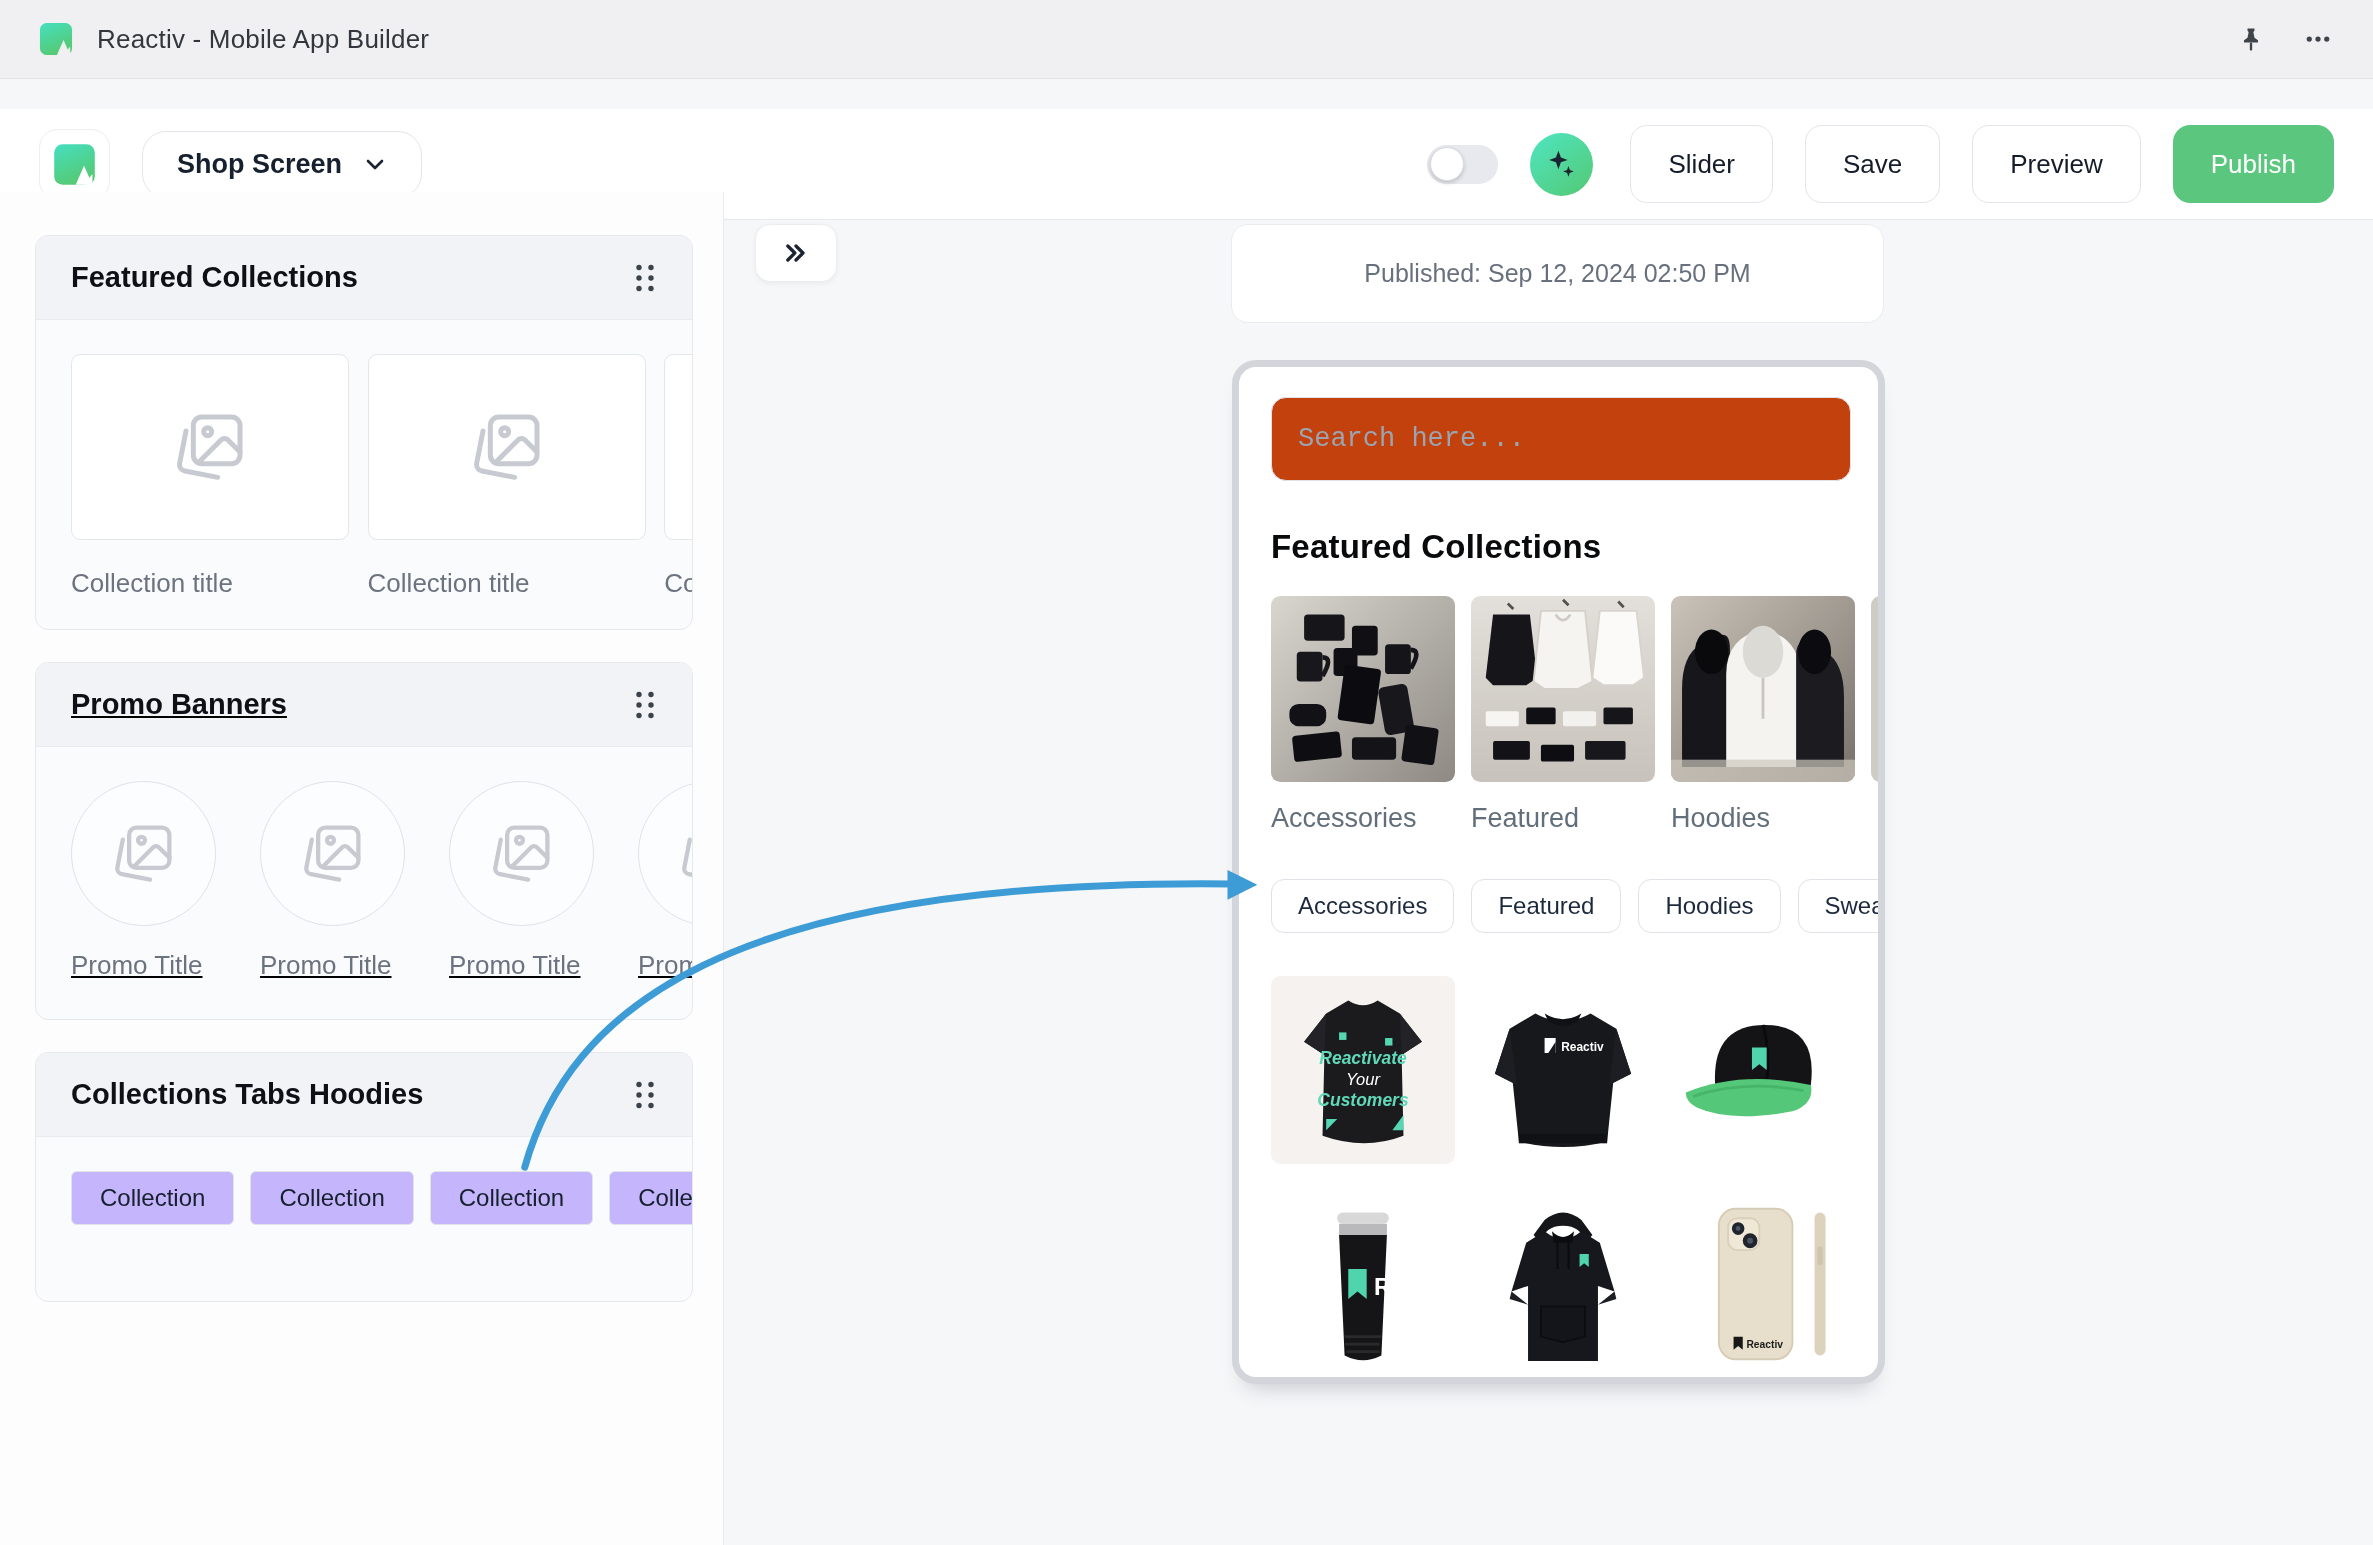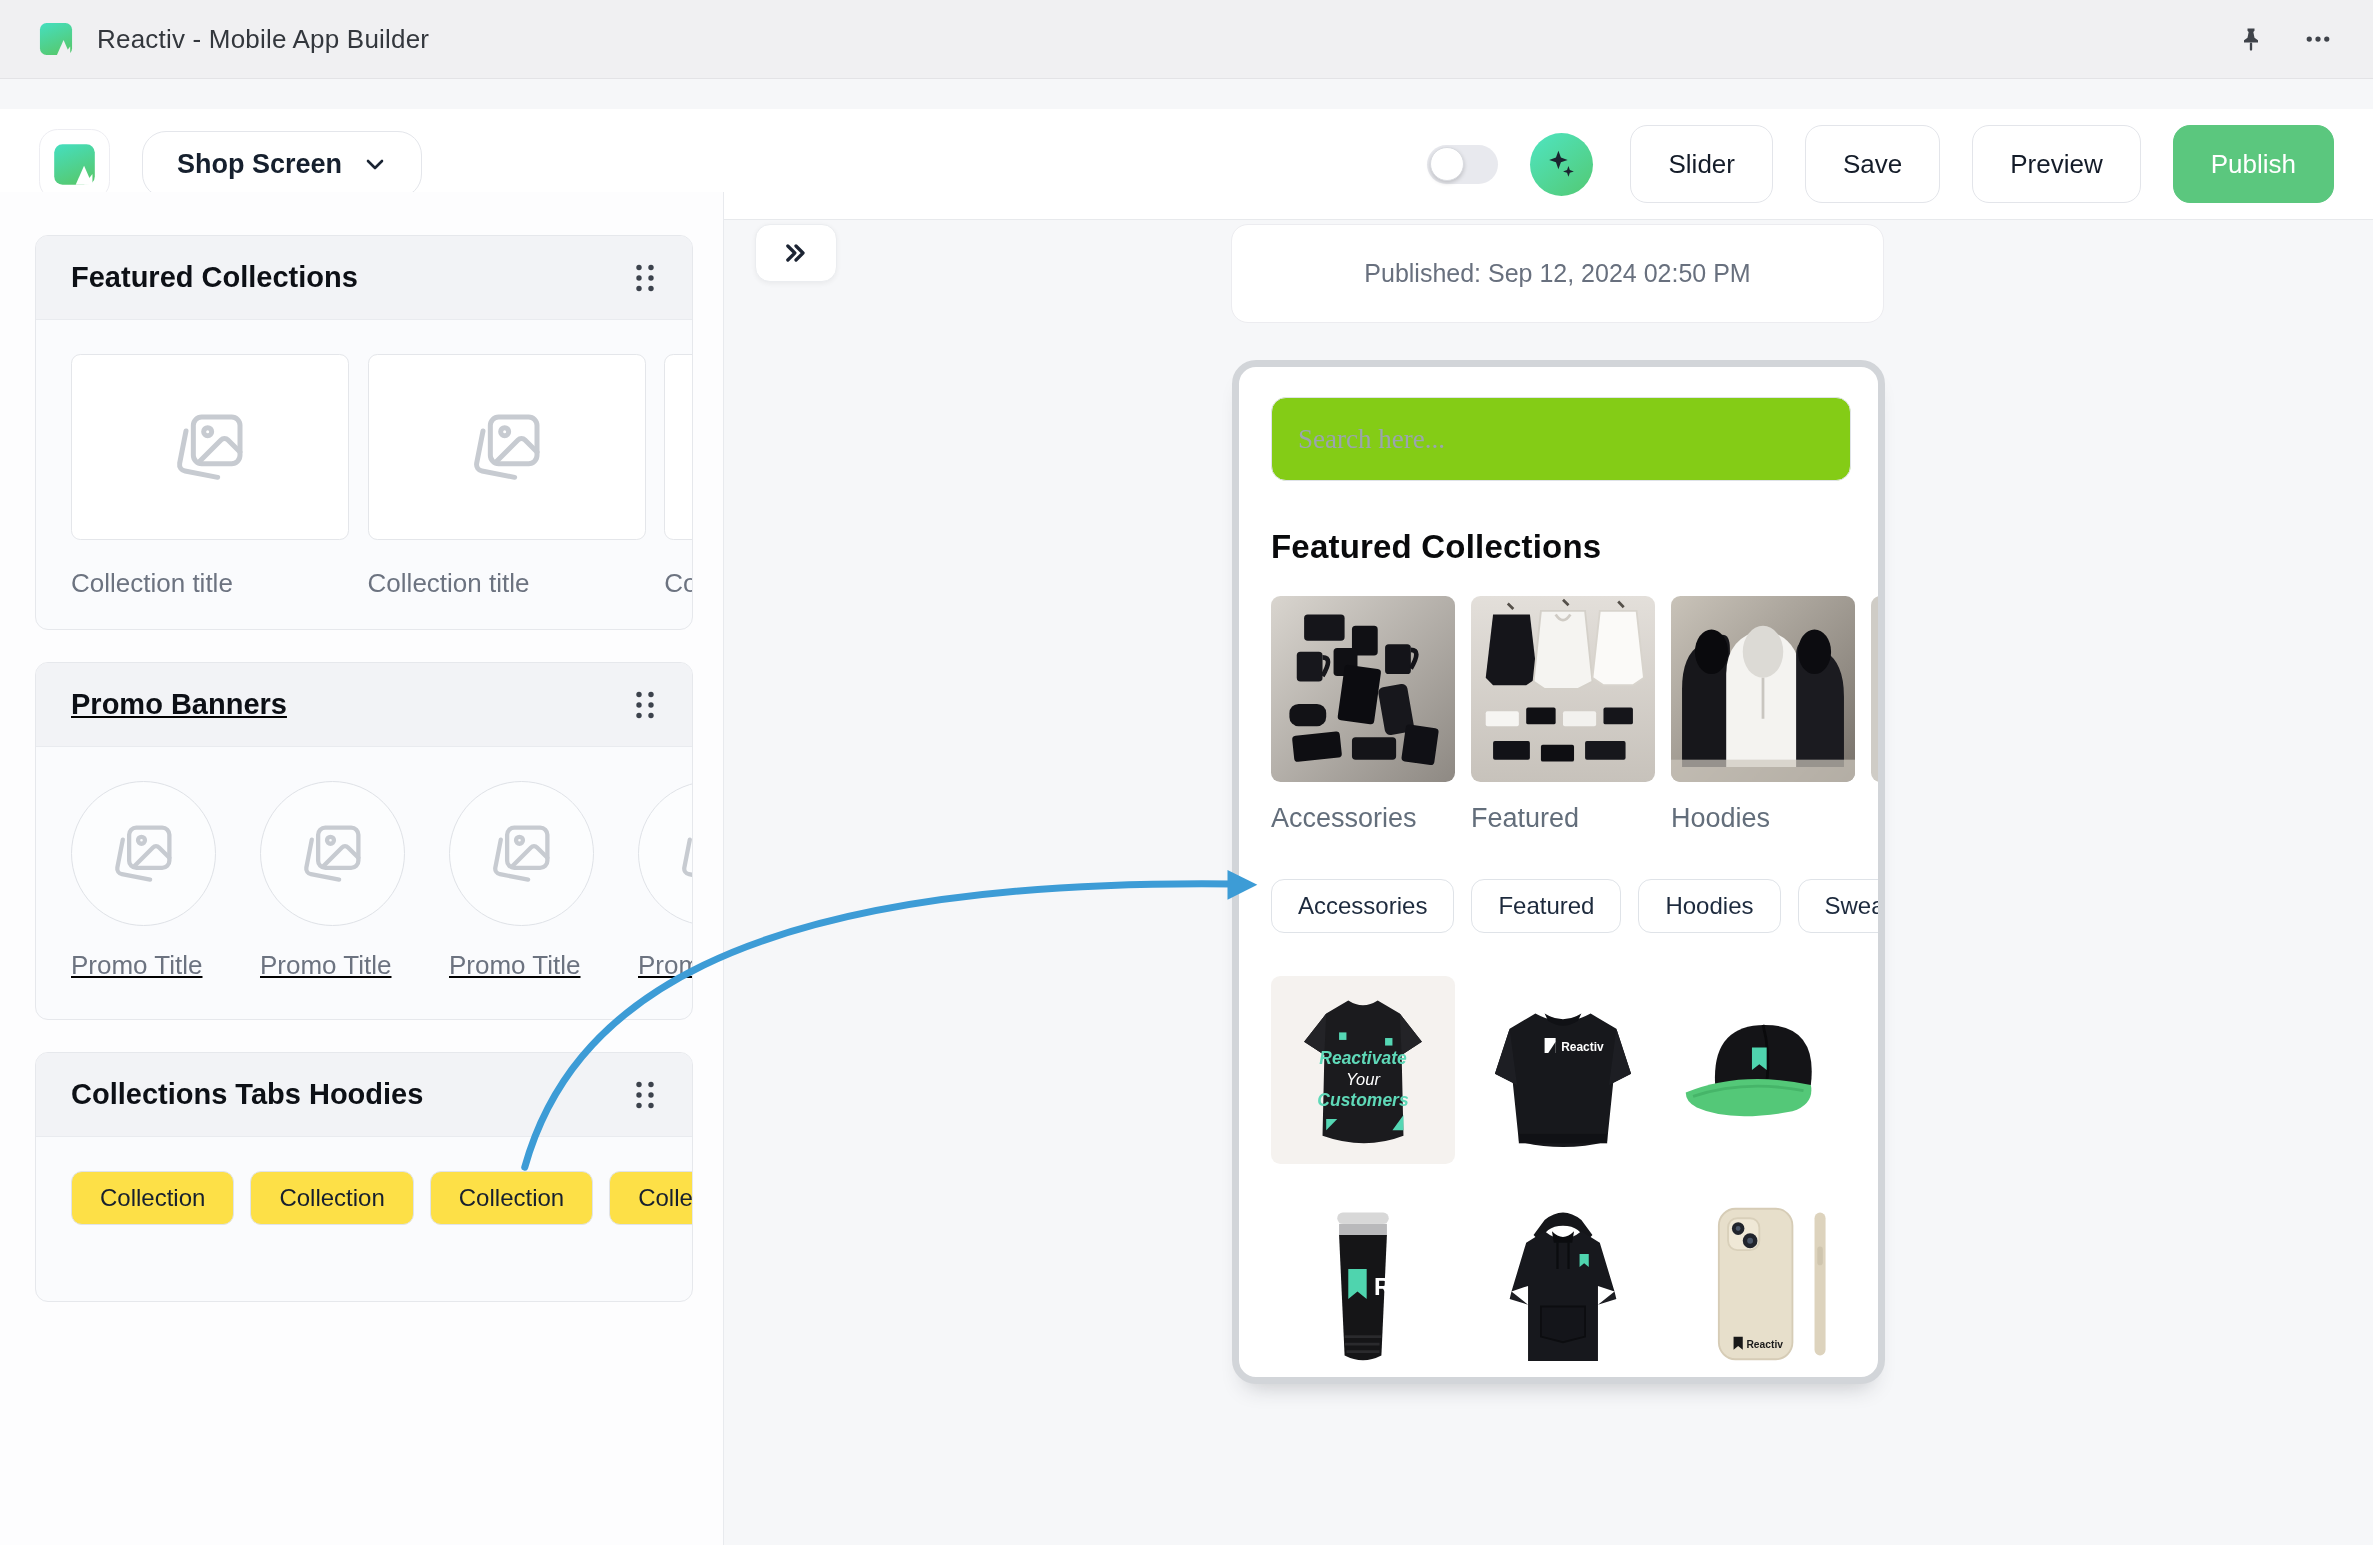--- a/index.html
+++ b/index.html
@@ -50,40 +50,40 @@
   .card-label-row { display:flex; gap:18.6px; margin-top:28px; }
   .card-label { width:278px; flex:0 0 auto; font-size:26px; color:#6c7380; }
 
   .circle-row { display:flex; gap:44px; }
   .ph-circle { width:145px; height:145px; flex:0 0 auto; border-radius:50%; background:#fcfdfe; border:1.9px solid #dfe2e7;
                display:flex; align-items:center; justify-content:center; }
   .circle-label-row { display:flex; gap:44px; margin-top:24px; }
   .circle-label { width:145px; flex:0 0 auto; font-size:26px; color:#6c7380; }
 
   .chip-row { display:flex; gap:16px; }
-  .chip { height:54px; padding:0 28px; flex:0 0 auto; background:#fde047; border:1.9px solid #e0e3e8; border-radius:11px;
+  .chip { height:54px; padding:0 28px; flex:0 0 auto; background:#c4b5fd; border:1.9px solid #e0e3e8; border-radius:6px;
           display:flex; align-items:center; font-size:24px; color:#17202e; cursor:pointer; }
   .panel-body.tabs-body { padding-bottom:67px; }
 
   
   .expand-btn { position:absolute; left:755px; top:224px; width:82px; height:58px; background:#fff;
                 border:0.9px solid #ebedf0; border-radius:15px; box-shadow:0 1.9px 5.6px rgba(0,0,0,.05);
                 display:flex; align-items:center; justify-content:center; cursor:pointer; }
   .published-bar { position:absolute; left:1231px; top:224px; width:653px; height:99px; background:#fff;
                    border:0.9px solid #ececf0; border-radius:17px; display:flex; align-items:center; justify-content:center; }
   .published-bar span { font-size:25px; color:#68707e; }
 
   
   .phone { position:absolute; left:1232px; top:360px; width:653px; height:1024px; background:#ffffff;
            border:7.5px solid #d2d5d9; border-radius:24px; overflow:hidden;
            box-shadow:0 15px 22.4px -13px rgba(40,44,52,.25); }
   .phone-inner { padding:30px 0 0 32px; white-space:nowrap; }
-  .search-input { width:580px; height:84px; border:1.9px solid #dfe3e8; border-radius:15px; background:#84cc16;
+  .search-input { width:580px; height:84px; border:1.9px solid #dfe3e8; border-radius:15px; background:#c2410c;
                   font-size:27px; color:#222; padding:12px 26px; outline:none;
-                  font-family:Liberation Serif, serif; }
+                  font-family:Liberation Mono, monospace; }
   .search-input::placeholder { color:#9ba4b0; }
   .pv-heading { margin-top:47px; font-size:33px; font-weight:800; color:#090a0c; letter-spacing:0.2px; }
   .pv-img-row { display:flex; gap:16px; margin-top:30px; }
   .pv-img { width:184px; height:186px; flex:0 0 auto; border-radius:9.3px; overflow:hidden; cursor:pointer; }
   .pv-img svg { display:block; width:100%; height:100%; }
   .pv-label-row { display:flex; gap:16px; margin-top:20.5px; }
   .pv-label { width:184px; flex:0 0 auto; font-size:27px; color:#636e7b; }
   .pv-chip-row { display:flex; gap:17px; margin-top:45px; }
   .pv-chip { height:54px; padding:0 26px; flex:0 0 auto; background:#fff; border:1.9px solid #dfe3e8; border-radius:13px;
              display:flex; align-items:center; font-size:24px; color:#1d2a3d; cursor:pointer; }

